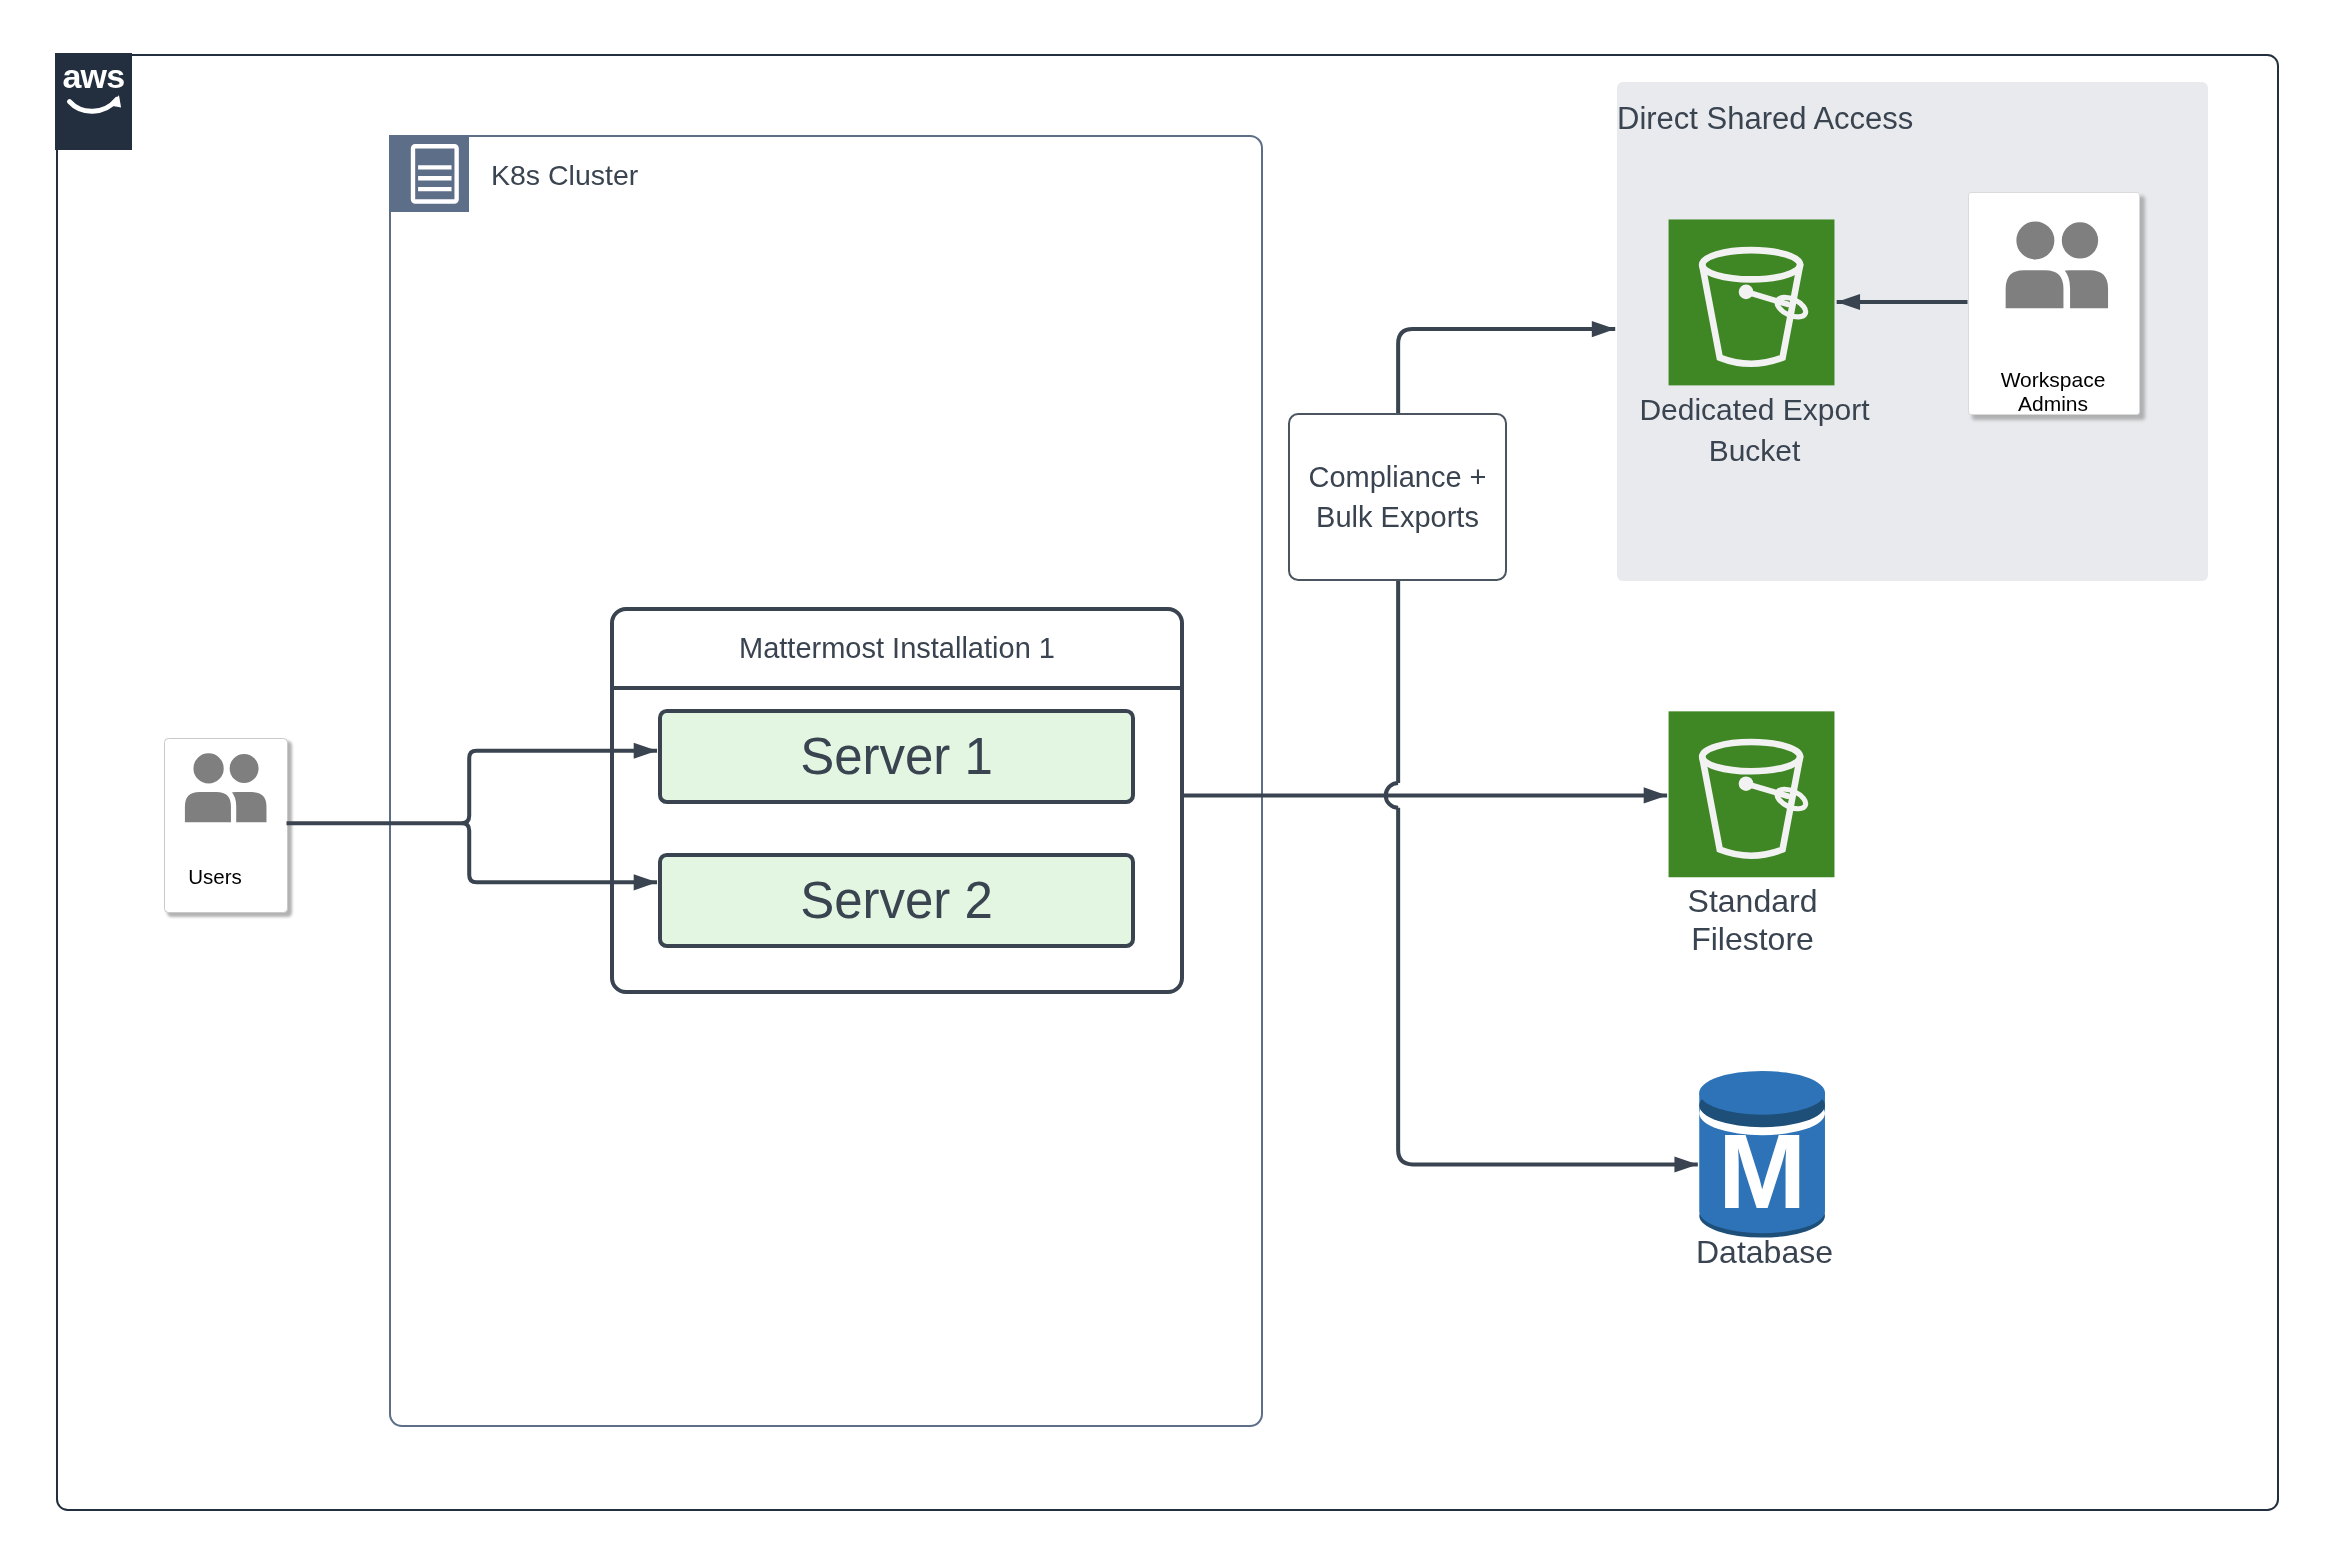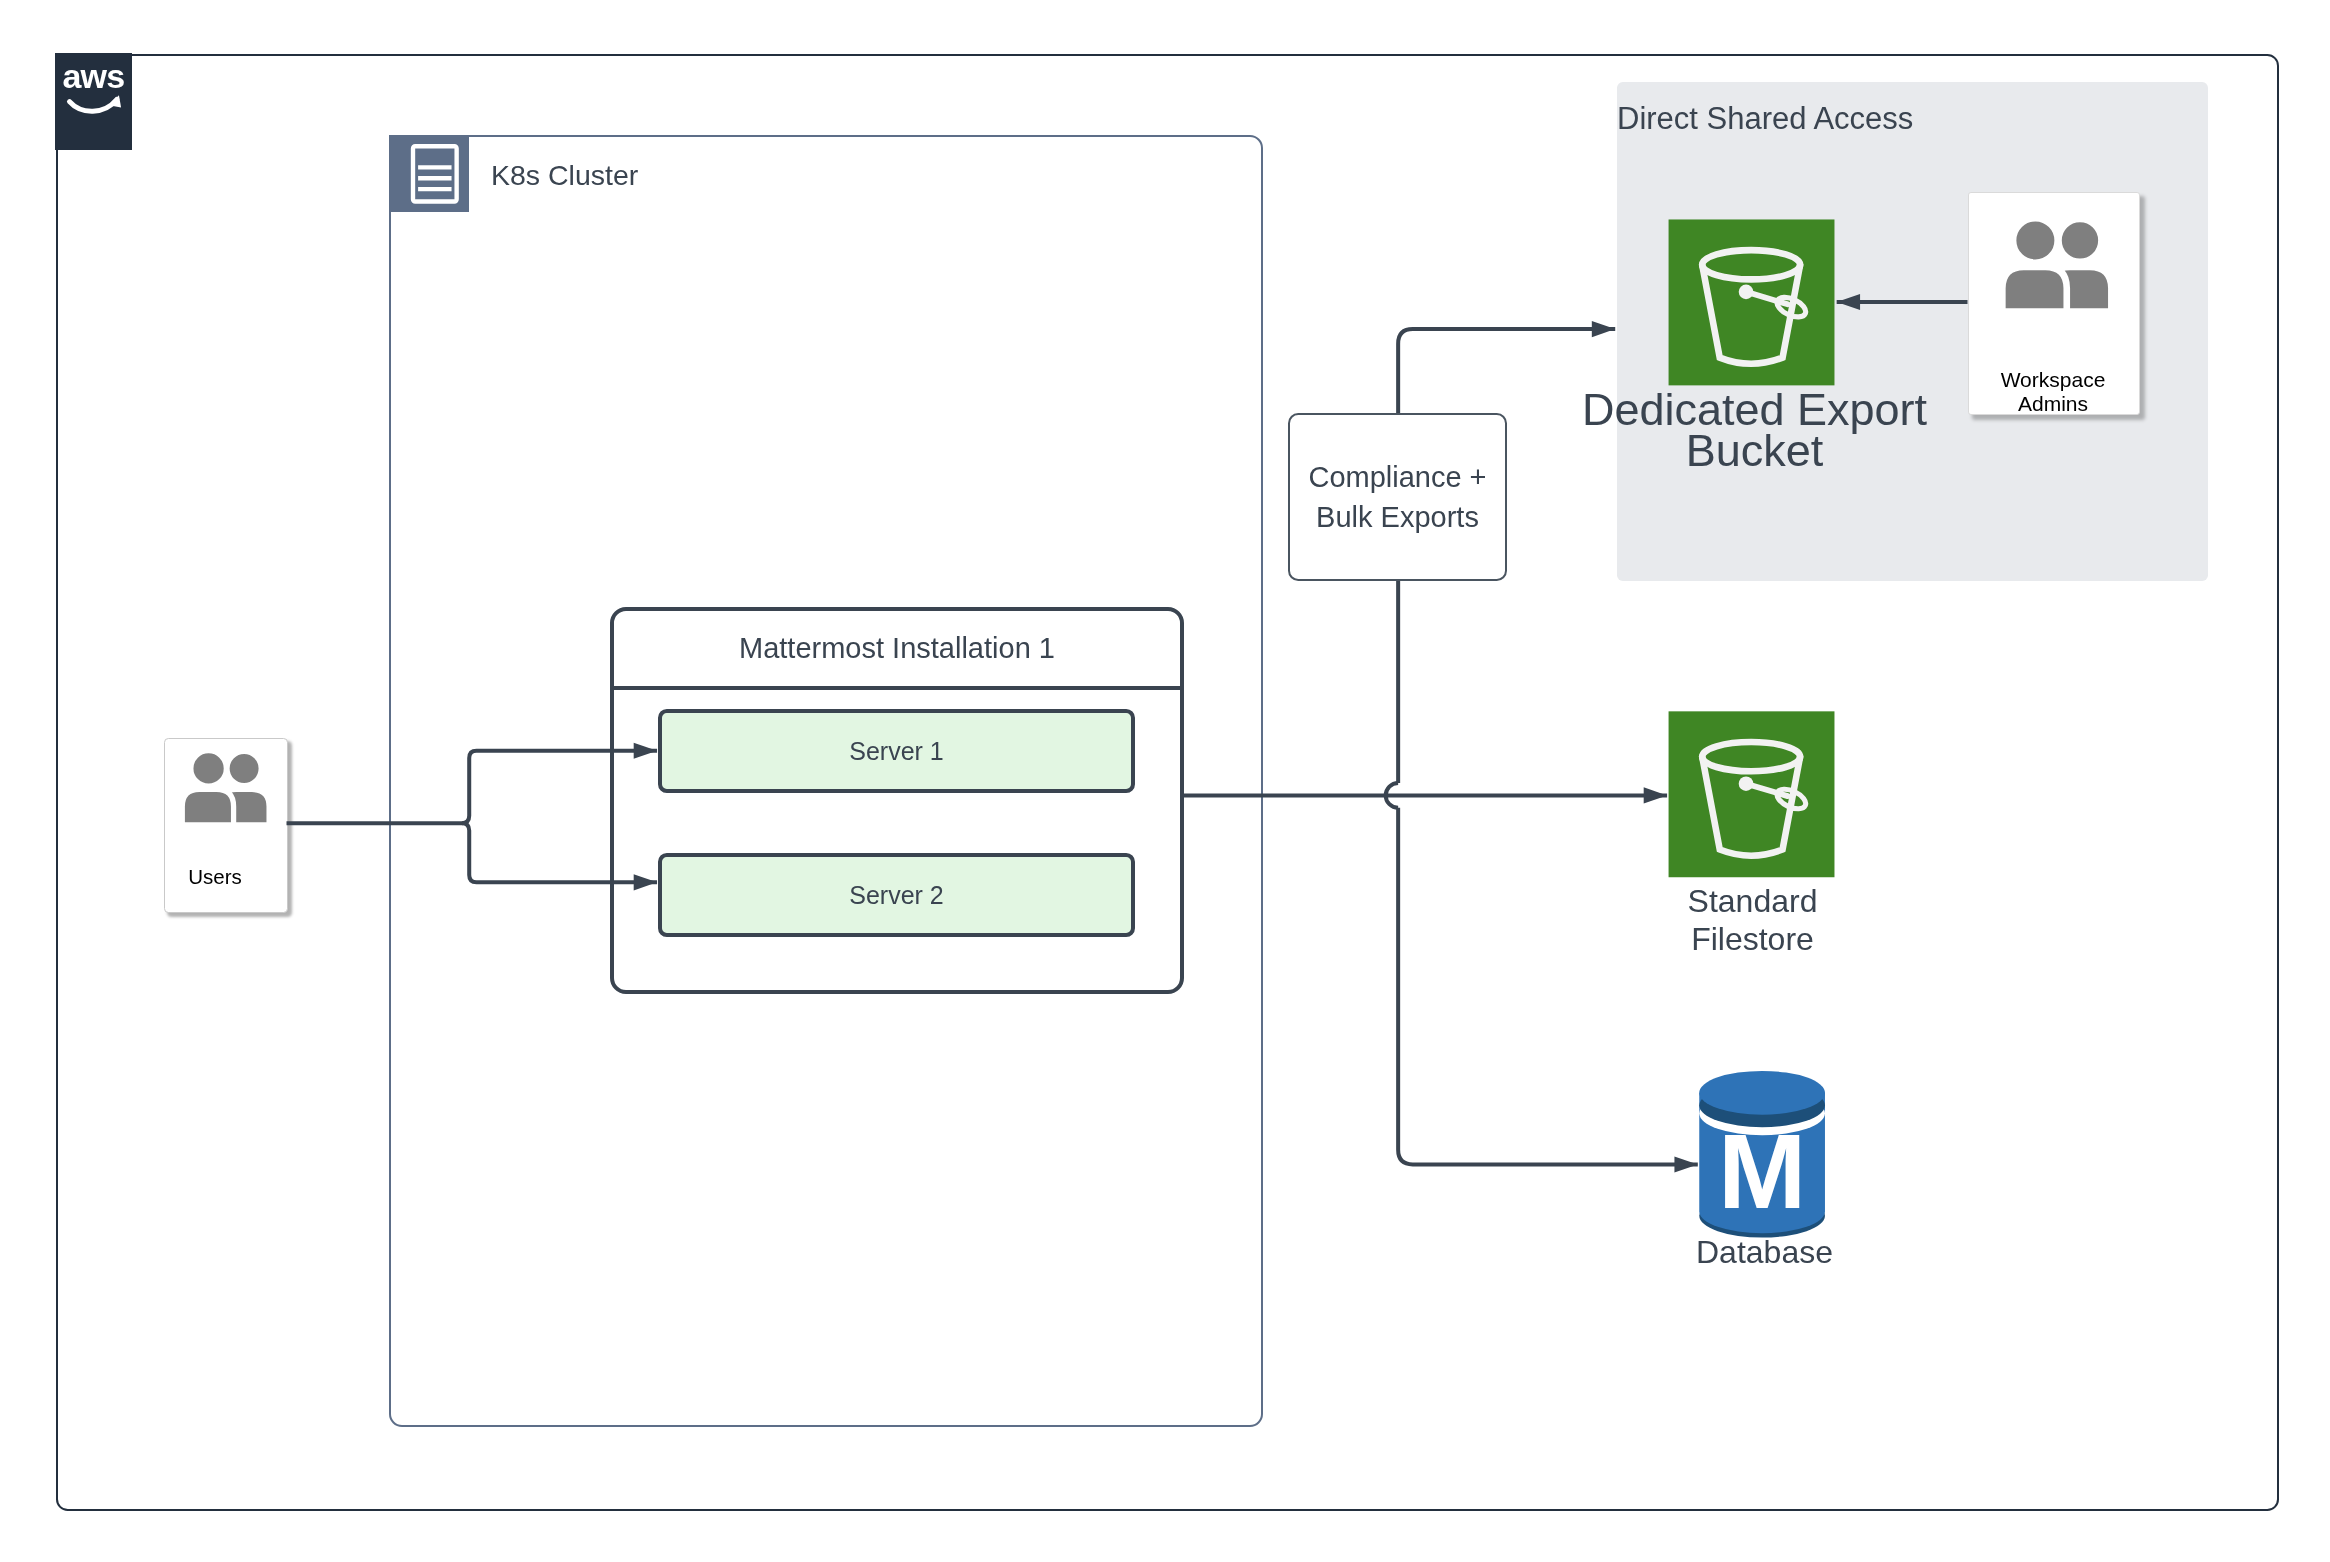--- a/index.html
+++ b/index.html
@@ -17,44 +17,44 @@
   
   .k8s-box{position:absolute;left:389px;top:135px;width:870px;height:1288px;
     border:2.9px solid #5D6E88;border-radius:13px;z-index:2;}
   .k8s-corner{position:absolute;left:389px;top:135px;width:80px;height:77px;background:#5D6E88;z-index:2;}
   .k8s-label{position:absolute;left:491px;top:159px;font-size:28.5px;z-index:2;}
   
   .mattermost{position:absolute;left:610px;top:607px;width:574px;height:387px;background:#fff;
     border:4.4px solid #3A4450;border-radius:16px;box-sizing:border-box;z-index:2;}
   .mm-title{height:75px;border-bottom:4.4px solid #3A4450;display:flex;align-items:center;justify-content:center;
     font-size:29px;}
-  .server{position:absolute;left:44px;width:477px;height:84px;background:#E2F6E2;
+  .server{position:absolute;left:44px;width:477px;height:95px;background:#E2F6E2;
     border:4.4px solid #3A4450;border-radius:8.8px;box-sizing:border-box;
-    display:flex;align-items:center;justify-content:center;font-size:25px;}
+    display:flex;align-items:center;justify-content:center;font-size:51px;}
   .server1{top:98px;}
   .server2{top:230px;margin-top:12px;}
   
   .users-card{position:absolute;left:164px;top:738px;width:122px;height:173px;background:#fff;
     border:1.5px solid #C9C9C9;border-radius:4.4px;box-shadow:3.7px 3.7px 2.9px rgba(0,0,0,0.3);z-index:2;}
   .users-label{position:absolute;left:164px;top:865px;width:102px;text-align:center;
     font-size:20.5px;color:#000;z-index:4;}
   .admins-card{position:absolute;left:1968px;top:192px;width:170px;height:221px;background:#fff;
     border:0.7px solid #DADADA;border-radius:2.9px;box-shadow:4.4px 4.4px 3.7px rgba(0,0,0,0.25);z-index:2;}
   .admins-label{position:absolute;left:1965px;top:368px;width:176px;text-align:center;
     font-size:21px;color:#000;z-index:4;}
   
   .compliance{position:absolute;left:1288px;top:413px;width:219px;height:168px;background:#fff;
     border:2.2px solid #4A5560;border-radius:10.2px;box-sizing:border-box;z-index:4;
     display:flex;flex-direction:column;align-items:center;justify-content:center;
     font-size:29px;line-height:40px;text-align:center;}
   
   .panel{position:absolute;left:1617px;top:82px;width:591px;height:499px;background:#E8EAED;border-radius:5.8px;z-index:1;}
   .panel-title{position:absolute;left:1617px;top:101px;width:591px;font-size:31px;z-index:4;}
   
-  .nlabel{position:absolute;text-align:center;font-size:45px;line-height:41px;z-index:4;}
+  .nlabel{position:absolute;text-align:center;font-size:30px;line-height:41px;z-index:4;}
   .lbl-dedicated{left:1535px;top:389px;width:439px;}
   .lbl-filestore{left:1533px;top:882px;width:439px;font-size:32px;line-height:38px;}
   .lbl-database{left:1545px;top:1232px;width:439px;font-size:32px;}
   
   .gfx{position:absolute;left:0;top:0;z-index:3;}
 </style>
 </head>
 <body>
 
 <div class="canvas">

